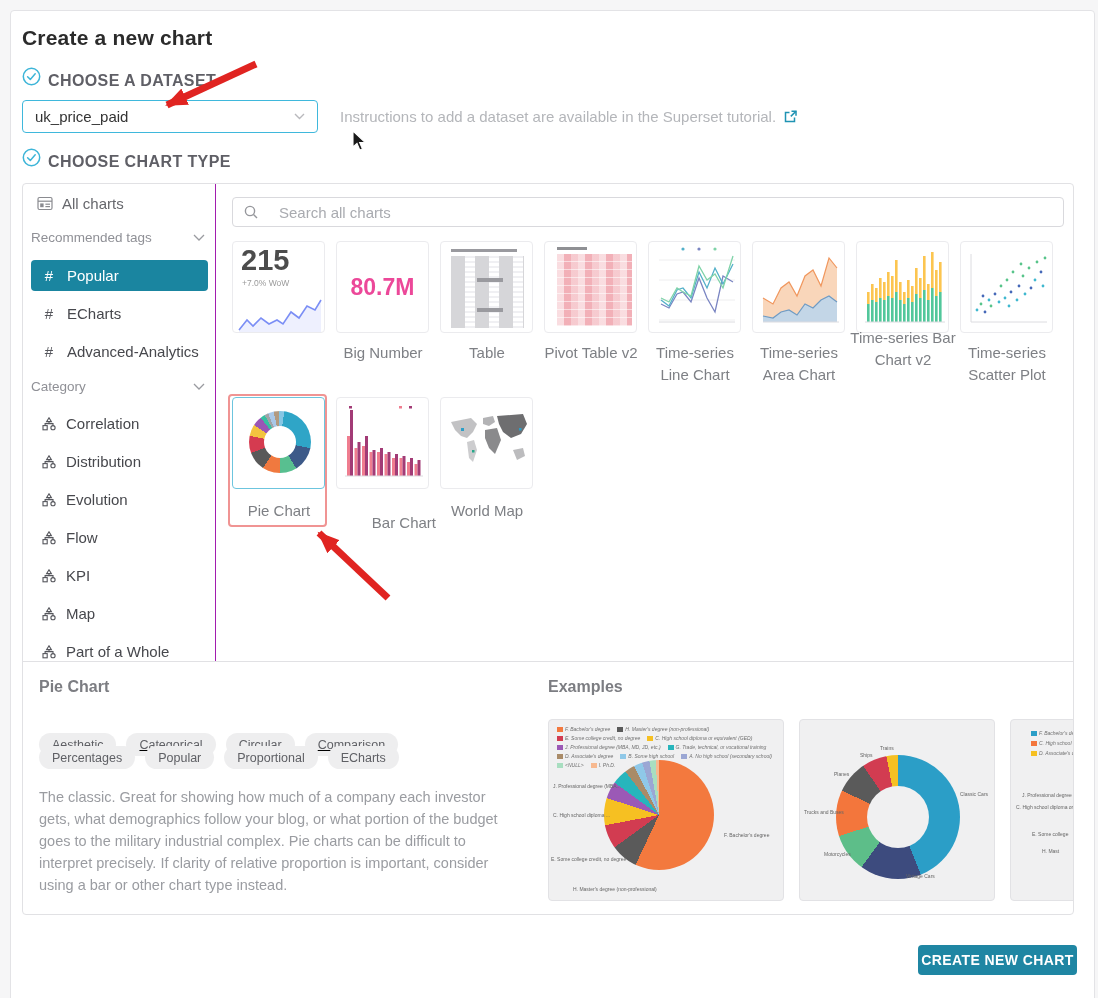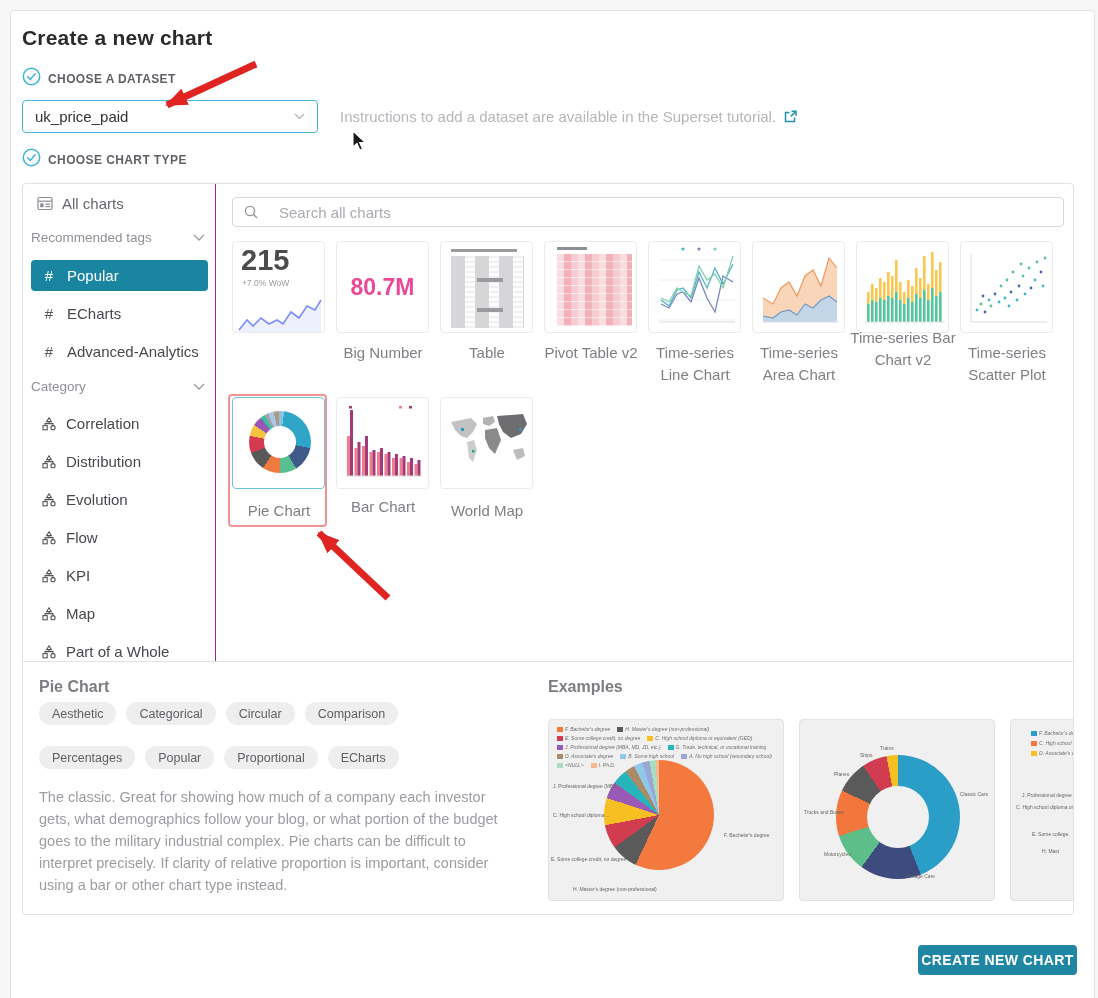--- a/index.html
+++ b/index.html
@@ -2,21 +2,21 @@
 <html><head>
 <meta charset="utf-8">
 <style>
   * { margin:0; padding:0; box-sizing:border-box; }
   html,body { font-family:"Liberation Sans",sans-serif; }
   #screen { position:relative; width:1098px; height:998px; background:#f6f6f7; overflow:hidden; }
   .abs { position:absolute; }
   #card { position:absolute; left:10px; top:10px; width:1085px; height:1000px;
           background:#fff; border:1px solid #e3e3e6; border-radius:4px; }
   .h1 { font-size:21px; font-weight:700; color:#2b2b2b; letter-spacing:.2px; }
-  .step-label { font-size:12px; font-weight:700; color:#5f5f66; letter-spacing:.4px; }
+  .step-label { font-size:16px; font-weight:700; color:#5f5f66; letter-spacing:.4px; }
   .select { border:1px solid #3fb8dc; border-radius:4px; background:#fff; display:flex; align-items:center; }
   .select .val { font-size:15px; color:#333; padding-left:12px; flex:1; }
   .instructions { font-size:15px; color:#b4b6ba; }
   .panel { position:absolute; left:22px; top:183px; width:1052px; height:732px;
            border:1px solid #e1e1e4; border-radius:4px; background:#fff; }
   .panel-top { position:absolute; left:0; top:0; width:100%; height:478px; overflow:hidden;
                border-bottom:1px solid #e1e1e4; }
   .panel-bottom { position:absolute; left:0; top:478px; width:100%; height:253px; overflow:hidden; }
   .sidebar { position:absolute; left:0; top:0; width:193px; height:478px; border-right:1px solid #a21caf; }
   .sb-head { position:absolute; font-size:13.5px; color:#8f9096; }
@@ -401,30 +401,30 @@
           <path d="M44,32 L56,30 L60,42 L54,56 L48,50 L44,40 Z" fill="#8a8a8c"></path>
           <path d="M56,18 L82,16 L86,26 L80,36 L70,40 L62,34 L58,26 Z" fill="#6e6e70"></path>
           <path d="M72,52 L82,50 L84,58 L76,62 Z" fill="#bcbcbe"></path>
           <rect x="20" y="30" width="3" height="3" fill="#2b9ec7"></rect>
           <rect x="31" y="52" width="2.5" height="2.5" fill="#27a88a"></rect>
           <rect x="78" y="30" width="2.5" height="2.5" fill="#2b9ec7"></rect>
         </svg>
       </div>
 
       <div class="tlabel" style="left:203px;top:316px;">Pie Chart</div>
-      <div class="tlabel" style="left:307px;top:312px;">Bar Chart</div>
+      <div class="tlabel" style="left:307px;top:328px;text-align:right;">Bar Chart</div>
       <div class="tlabel" style="left:411px;top:316px;">World Map</div>
 
       <div class="sel-outline"></div>
     </div>
 
     <div class="panel-bottom">
       <div class="abs dt-title" style="left:16px;top:16px;">Pie Chart</div>
 
-      <div class="pillrow" style="left:16px;top:40px;">
+      <div class="pillrow" style="left:16px;top:71px;text-decoration:underline;">
         <span class="pill">Aesthetic</span>
         <span class="pill">Categorical</span>
         <span class="pill">Circular</span>
         <span class="pill">Comparison</span>
       </div>
       <div class="pillrow" style="left:16px;top:84px;">
         <span class="pill">Percentages</span>
         <span class="pill">Popular</span>
         <span class="pill">Proportional</span>
         <span class="pill">ECharts</span>

